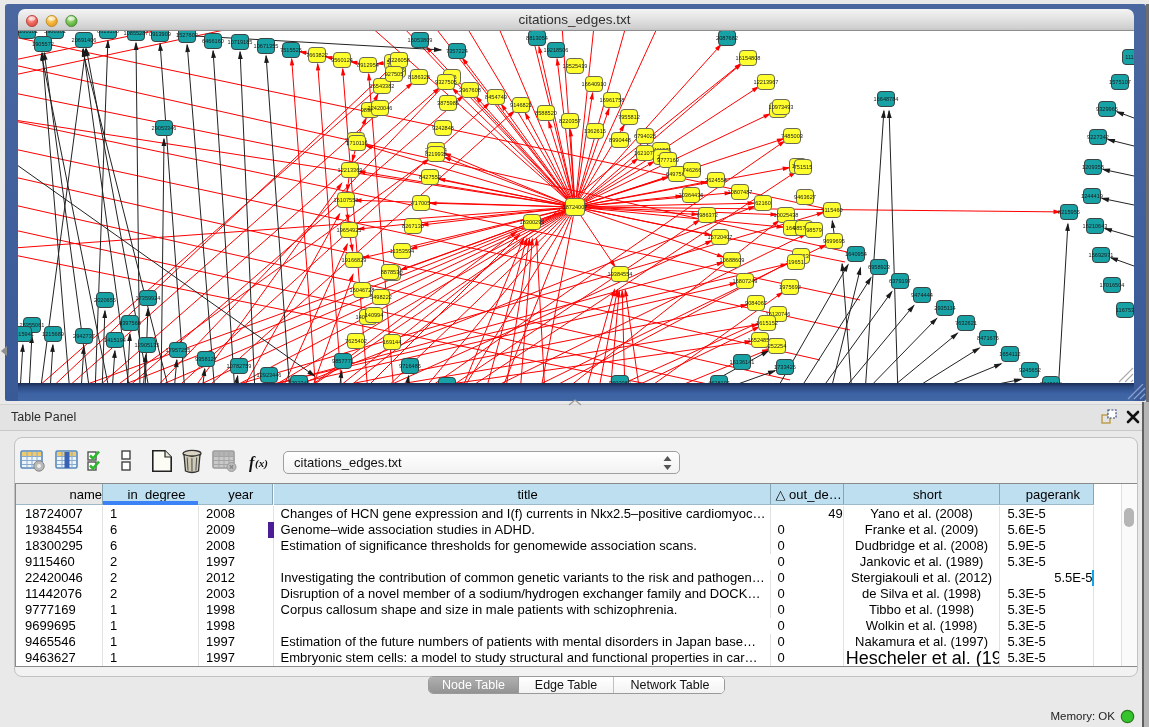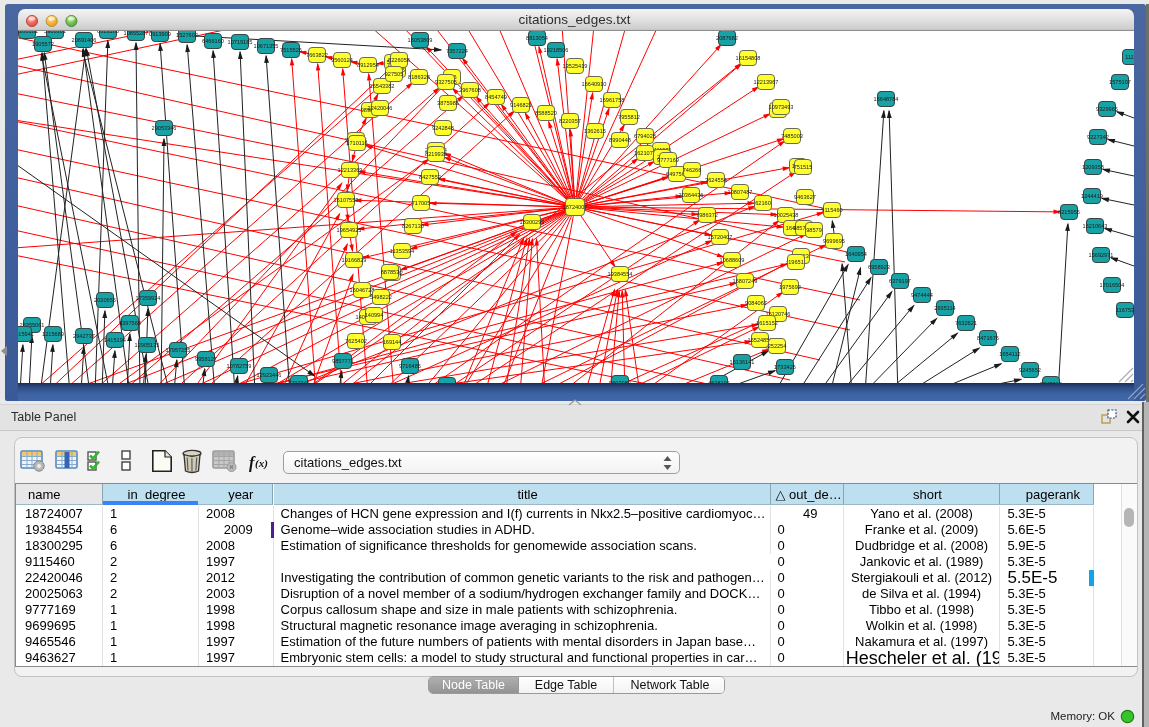--- a/index.html
+++ b/index.html
@@ -796,37 +796,37 @@
     <div class="abs" style="left:283px;top:451px;width:397px;height:23px;box-sizing:border-box;
  background:linear-gradient(180deg,#ffffff 0%,#f2f2f2 100%);border:1px solid #9f9f9f;border-radius:5px;
  font-size:13px;line-height:21px;padding-left:10px;color:#111;">citations_edges.txt
  <svg style="position:absolute;right:7px;top:4px" width="9" height="14">
   <path d="M4.5 0 L8.5 5 H0.5 Z" fill="#555"></path>
         <path d="M4.5 14 L8.5 9 H0.5 Z" fill="#555"></path>
  </svg></div>
 
 <div class="abs" style="left:15px;top:483px;width:1122px;height:184px;background:#fff;
  border:1px solid #8a8a8a;box-sizing:border-box;"></div>
-<div style="position:absolute;left:16.0px;top:484px;width:87.0px;height:21px;background:#e7e7e7;border-right:1px solid #87a5b4;border-bottom:1px solid #9db8c6;box-sizing:border-box;text-align:left;line-height:21px;font-size:13px;padding-left:12px;overflow:hidden;white-space:nowrap">name</div>
+<div style="position:absolute;left:16.0px;top:484px;width:87.0px;height:21px;background:#e7e7e7;border-right:1px solid #87a5b4;border-bottom:1px solid #9db8c6;box-sizing:border-box;text-align:right;line-height:21px;font-size:13px;padding-left:12px;overflow:hidden;white-space:nowrap">name</div>
     <div style="position:absolute;left:103.0px;top:484px;width:96.0px;height:21px;background:#bedff0;border-right:1px solid #87a5b4;border-bottom:4px solid #3b82f6;box-sizing:border-box;text-align:center;line-height:21px;font-size:13px;padding-left:12px;overflow:hidden;white-space:nowrap">in_degree</div>
     <div style="position:absolute;left:198px;top:484px;width:74.6px;height:21px;background:#bedff0;border-right:1px solid #87a5b4;border-bottom:1px solid #9db8c6;box-sizing:border-box;text-align:center;line-height:21px;font-size:13px;padding-left:12px;overflow:hidden;white-space:nowrap">year</div>
     <div style="position:absolute;left:273.6px;top:484px;width:497.0px;height:21px;background:#bedff0;border-right:1px solid #87a5b4;border-bottom:1px solid #9db8c6;box-sizing:border-box;text-align:center;line-height:21px;font-size:13px;padding-left:12px;overflow:hidden;white-space:nowrap">title</div>
     <div style="position:absolute;left:770.6px;top:484px;width:73.1px;height:21px;background:#bedff0;border-right:1px solid #87a5b4;border-bottom:1px solid #9db8c6;box-sizing:border-box;text-align:center;line-height:21px;font-size:13px;padding-left:4px;overflow:hidden;white-space:nowrap">△ out_de…</div>
     <div style="position:absolute;left:843.7px;top:484px;width:156.7px;height:21px;background:#bedff0;border-right:1px solid #87a5b4;border-bottom:1px solid #9db8c6;box-sizing:border-box;text-align:center;line-height:21px;font-size:13px;padding-left:12px;overflow:hidden;white-space:nowrap">short</div>
     <div style="position:absolute;left:1000.4px;top:484px;width:94.1px;height:21px;background:#bedff0;border-right:1px solid #87a5b4;border-bottom:1px solid #9db8c6;box-sizing:border-box;text-align:center;line-height:21px;font-size:13px;padding-left:12px;overflow:hidden;white-space:nowrap">pagerank</div>
     <div style="position:absolute;left:16.0px;top:506px;width:87.0px;height:16px;box-sizing:border-box;text-align:left;padding-left:9px;line-height:16px;font-size:13px;overflow:hidden;white-space:nowrap;border-right:1px solid #e2e2e2">18724007</div>
     <div style="position:absolute;left:103.0px;top:506px;width:96.0px;height:16px;box-sizing:border-box;text-align:left;padding-left:7px;line-height:16px;font-size:13px;overflow:hidden;white-space:nowrap;border-right:1px solid #e2e2e2">1</div>
     <div style="position:absolute;left:199.0px;top:506px;width:74.6px;height:16px;box-sizing:border-box;text-align:left;padding-left:7px;line-height:16px;font-size:13px;overflow:hidden;white-space:nowrap;border-right:1px solid #e2e2e2">2008</div>
     <div style="position:absolute;left:273.6px;top:506px;width:497.0px;height:16px;box-sizing:border-box;text-align:left;padding-left:7px;line-height:16px;font-size:13px;overflow:hidden;white-space:nowrap;border-right:1px solid #e2e2e2">Changes of HCN gene expression and I(f) currents in Nkx2.5–positive cardiomyoc…</div>
-    <div style="position:absolute;left:770.6px;top:506px;width:73.1px;height:16px;box-sizing:border-box;text-align:center;padding-left:7px;line-height:16px;font-size:13px;overflow:hidden;white-space:nowrap;border-right:1px solid #e2e2e2">49</div>
+    <div style="position:absolute;left:770.6px;top:506px;width:73.1px;height:16px;box-sizing:border-box;text-align:right;padding-left:7px;line-height:16px;font-size:13px;overflow:hidden;white-space:nowrap;border-right:1px solid #e2e2e2">49</div>
     <div style="position:absolute;left:843.7px;top:506px;width:156.7px;height:16px;box-sizing:border-box;text-align:center;padding:0 2px;line-height:16px;font-size:13px;overflow:hidden;white-space:nowrap;border-right:1px solid #e2e2e2">Yano et al. (2008)</div>
     <div style="position:absolute;left:1000.4px;top:506px;width:94.1px;height:16px;box-sizing:border-box;text-align:left;padding-left:7px;line-height:16px;font-size:13px;overflow:hidden;white-space:nowrap;border-right:1px solid #e2e2e2">5.3E-5</div>
     <div style="position:absolute;left:16.0px;top:522px;width:87.0px;height:16px;box-sizing:border-box;text-align:left;padding-left:9px;line-height:16px;font-size:13px;overflow:hidden;white-space:nowrap;border-right:1px solid #e2e2e2">19384554</div>
     <div style="position:absolute;left:103.0px;top:522px;width:96.0px;height:16px;box-sizing:border-box;text-align:left;padding-left:7px;line-height:16px;font-size:13px;overflow:hidden;white-space:nowrap;border-right:1px solid #e2e2e2">6</div>
-    <div style="position:absolute;left:199.0px;top:522px;width:74.6px;height:16px;box-sizing:border-box;text-align:center;padding-left:7px;line-height:16px;font-size:13px;overflow:hidden;white-space:nowrap;border-right:3px solid #4c1d95">2009</div>
+    <div style="position:absolute;left:199.0px;top:522px;width:74.6px;height:16px;box-sizing:border-box;text-align:left;padding-left:7px;line-height:16px;font-size:13px;overflow:hidden;white-space:nowrap;border-right:6px solid #4c1d95">2009</div>
     <div style="position:absolute;left:273.6px;top:522px;width:497.0px;height:16px;box-sizing:border-box;text-align:left;padding-left:7px;line-height:16px;font-size:13px;overflow:hidden;white-space:nowrap;border-right:1px solid #e2e2e2">Genome–wide association studies in ADHD.</div>
     <div style="position:absolute;left:770.6px;top:522px;width:73.1px;height:16px;box-sizing:border-box;text-align:left;padding-left:7px;line-height:16px;font-size:13px;overflow:hidden;white-space:nowrap;border-right:1px solid #e2e2e2">0</div>
     <div style="position:absolute;left:843.7px;top:522px;width:156.7px;height:16px;box-sizing:border-box;text-align:center;padding:0 2px;line-height:16px;font-size:13px;overflow:hidden;white-space:nowrap;border-right:1px solid #e2e2e2">Franke et al. (2009)</div>
     <div style="position:absolute;left:1000.4px;top:522px;width:94.1px;height:16px;box-sizing:border-box;text-align:left;padding-left:7px;line-height:16px;font-size:13px;overflow:hidden;white-space:nowrap;border-right:1px solid #e2e2e2">5.6E-5</div>
     <div style="position:absolute;left:16.0px;top:538px;width:87.0px;height:16px;box-sizing:border-box;text-align:left;padding-left:9px;line-height:16px;font-size:13px;overflow:hidden;white-space:nowrap;border-right:1px solid #e2e2e2">18300295</div>
     <div style="position:absolute;left:103.0px;top:538px;width:96.0px;height:16px;box-sizing:border-box;text-align:left;padding-left:7px;line-height:16px;font-size:13px;overflow:hidden;white-space:nowrap;border-right:1px solid #e2e2e2">6</div>
     <div style="position:absolute;left:199.0px;top:538px;width:74.6px;height:16px;box-sizing:border-box;text-align:left;padding-left:7px;line-height:16px;font-size:13px;overflow:hidden;white-space:nowrap;border-right:1px solid #e2e2e2">2008</div>
     <div style="position:absolute;left:273.6px;top:538px;width:497.0px;height:16px;box-sizing:border-box;text-align:left;padding-left:7px;line-height:16px;font-size:13px;overflow:hidden;white-space:nowrap;border-right:1px solid #e2e2e2">Estimation of significance thresholds for genomewide association scans.</div>
     <div style="position:absolute;left:770.6px;top:538px;width:73.1px;height:16px;box-sizing:border-box;text-align:left;padding-left:7px;line-height:16px;font-size:13px;overflow:hidden;white-space:nowrap;border-right:1px solid #e2e2e2">0</div>
     <div style="position:absolute;left:843.7px;top:538px;width:156.7px;height:16px;box-sizing:border-box;text-align:center;padding:0 2px;line-height:16px;font-size:13px;overflow:hidden;white-space:nowrap;border-right:1px solid #e2e2e2">Dudbridge et al. (2008)</div>
@@ -836,39 +836,38 @@
     <div style="position:absolute;left:199.0px;top:554px;width:74.6px;height:16px;box-sizing:border-box;text-align:left;padding-left:7px;line-height:16px;font-size:13px;overflow:hidden;white-space:nowrap;border-right:1px solid #e2e2e2">1997</div>
     <div style="position:absolute;left:770.6px;top:554px;width:73.1px;height:16px;box-sizing:border-box;text-align:left;padding-left:7px;line-height:16px;font-size:13px;overflow:hidden;white-space:nowrap;border-right:1px solid #e2e2e2">0</div>
     <div style="position:absolute;left:843.7px;top:554px;width:156.7px;height:16px;box-sizing:border-box;text-align:center;padding:0 2px;line-height:16px;font-size:13px;overflow:hidden;white-space:nowrap;border-right:1px solid #e2e2e2">Jankovic et al. (1989)</div>
     <div style="position:absolute;left:1000.4px;top:554px;width:94.1px;height:16px;box-sizing:border-box;text-align:left;padding-left:7px;line-height:16px;font-size:13px;overflow:hidden;white-space:nowrap;border-right:1px solid #e2e2e2">5.3E-5</div>
     <div style="position:absolute;left:16.0px;top:570px;width:87.0px;height:16px;box-sizing:border-box;text-align:left;padding-left:9px;line-height:16px;font-size:13px;overflow:hidden;white-space:nowrap;border-right:1px solid #e2e2e2">22420046</div>
     <div style="position:absolute;left:103.0px;top:570px;width:96.0px;height:16px;box-sizing:border-box;text-align:left;padding-left:7px;line-height:16px;font-size:13px;overflow:hidden;white-space:nowrap;border-right:1px solid #e2e2e2">2</div>
     <div style="position:absolute;left:199.0px;top:570px;width:74.6px;height:16px;box-sizing:border-box;text-align:left;padding-left:7px;line-height:16px;font-size:13px;overflow:hidden;white-space:nowrap;border-right:1px solid #e2e2e2">2012</div>
     <div style="position:absolute;left:273.6px;top:570px;width:497.0px;height:16px;box-sizing:border-box;text-align:left;padding-left:7px;line-height:16px;font-size:13px;overflow:hidden;white-space:nowrap;border-right:1px solid #e2e2e2">Investigating the contribution of common genetic variants to the risk and pathogen…</div>
     <div style="position:absolute;left:770.6px;top:570px;width:73.1px;height:16px;box-sizing:border-box;text-align:left;padding-left:7px;line-height:16px;font-size:13px;overflow:hidden;white-space:nowrap;border-right:1px solid #e2e2e2">0</div>
     <div style="position:absolute;left:843.7px;top:570px;width:156.7px;height:16px;box-sizing:border-box;text-align:center;padding:0 2px;line-height:16px;font-size:13px;overflow:hidden;white-space:nowrap;border-right:1px solid #e2e2e2">Stergiakouli et al. (2012)</div>
-    <div style="position:absolute;left:1000.4px;top:570px;width:94.1px;height:16px;box-sizing:border-box;text-align:left;padding-left:7px;line-height:16px;font-size:17px;overflow:hidden;white-space:nowrap;border-right:5px solid #0ea5e9">5.5E-5</div>
-    <div style="position:absolute;left:16.0px;top:586px;width:87.0px;height:16px;box-sizing:border-box;text-align:left;padding-left:9px;line-height:16px;font-size:13px;overflow:hidden;white-space:nowrap;border-right:1px solid #e2e2e2">20025063</div>
+    <div style="position:absolute;left:1000.4px;top:570px;width:94.1px;height:16px;box-sizing:border-box;text-align:right;padding-left:7px;line-height:16px;font-size:13px;overflow:hidden;white-space:nowrap;border-right:2px solid #0ea5e9">5.5E-5</div>
+    <div style="position:absolute;left:16.0px;top:586px;width:87.0px;height:16px;box-sizing:border-box;text-align:left;padding-left:9px;line-height:16px;font-size:13px;overflow:hidden;white-space:nowrap;border-right:1px solid #e2e2e2">11442076</div>
     <div style="position:absolute;left:103.0px;top:586px;width:96.0px;height:16px;box-sizing:border-box;text-align:left;padding-left:7px;line-height:16px;font-size:13px;overflow:hidden;white-space:nowrap;border-right:1px solid #e2e2e2">2</div>
     <div style="position:absolute;left:199.0px;top:586px;width:74.6px;height:16px;box-sizing:border-box;text-align:left;padding-left:7px;line-height:16px;font-size:13px;overflow:hidden;white-space:nowrap;border-right:1px solid #e2e2e2">2003</div>
     <div style="position:absolute;left:273.6px;top:586px;width:497.0px;height:16px;box-sizing:border-box;text-align:left;padding-left:7px;line-height:16px;font-size:13px;overflow:hidden;white-space:nowrap;border-right:1px solid #e2e2e2">Disruption of a novel member of a sodium/hydrogen exchanger family and DOCK…</div>
     <div style="position:absolute;left:770.6px;top:586px;width:73.1px;height:16px;box-sizing:border-box;text-align:left;padding-left:7px;line-height:16px;font-size:13px;overflow:hidden;white-space:nowrap;border-right:1px solid #e2e2e2">0</div>
-    <div style="position:absolute;left:843.7px;top:586px;width:156.7px;height:16px;box-sizing:border-box;text-align:center;padding:0 2px;line-height:16px;font-size:13px;overflow:hidden;white-space:nowrap;border-right:1px solid #e2e2e2">de Silva et al. (1994)</div>
+    <div style="position:absolute;left:843.7px;top:586px;width:156.7px;height:16px;box-sizing:border-box;text-align:center;padding:0 2px;line-height:16px;font-size:13px;overflow:hidden;white-space:nowrap;border-right:1px solid #e2e2e2">de Silva et al. (1998)</div>
     <div style="position:absolute;left:1000.4px;top:586px;width:94.1px;height:16px;box-sizing:border-box;text-align:left;padding-left:7px;line-height:16px;font-size:13px;overflow:hidden;white-space:nowrap;border-right:1px solid #e2e2e2">5.3E-5</div>
     <div style="position:absolute;left:16.0px;top:602px;width:87.0px;height:16px;box-sizing:border-box;text-align:left;padding-left:9px;line-height:16px;font-size:13px;overflow:hidden;white-space:nowrap;border-right:1px solid #e2e2e2">9777169</div>
     <div style="position:absolute;left:103.0px;top:602px;width:96.0px;height:16px;box-sizing:border-box;text-align:left;padding-left:7px;line-height:16px;font-size:13px;overflow:hidden;white-space:nowrap;border-right:1px solid #e2e2e2">1</div>
     <div style="position:absolute;left:199.0px;top:602px;width:74.6px;height:16px;box-sizing:border-box;text-align:left;padding-left:7px;line-height:16px;font-size:13px;overflow:hidden;white-space:nowrap;border-right:1px solid #e2e2e2">1998</div>
     <div style="position:absolute;left:273.6px;top:602px;width:497.0px;height:16px;box-sizing:border-box;text-align:left;padding-left:7px;line-height:16px;font-size:13px;overflow:hidden;white-space:nowrap;border-right:1px solid #e2e2e2">Corpus callosum shape and size in male patients with schizophrenia.</div>
     <div style="position:absolute;left:770.6px;top:602px;width:73.1px;height:16px;box-sizing:border-box;text-align:left;padding-left:7px;line-height:16px;font-size:13px;overflow:hidden;white-space:nowrap;border-right:1px solid #e2e2e2">0</div>
     <div style="position:absolute;left:843.7px;top:602px;width:156.7px;height:16px;box-sizing:border-box;text-align:center;padding:0 2px;line-height:16px;font-size:13px;overflow:hidden;white-space:nowrap;border-right:1px solid #e2e2e2">Tibbo et al. (1998)</div>
     <div style="position:absolute;left:1000.4px;top:602px;width:94.1px;height:16px;box-sizing:border-box;text-align:left;padding-left:7px;line-height:16px;font-size:13px;overflow:hidden;white-space:nowrap;border-right:1px solid #e2e2e2">5.3E-5</div>
     <div style="position:absolute;left:16.0px;top:618px;width:87.0px;height:16px;box-sizing:border-box;text-align:left;padding-left:9px;line-height:16px;font-size:13px;overflow:hidden;white-space:nowrap;border-right:1px solid #e2e2e2">9699695</div>
     <div style="position:absolute;left:103.0px;top:618px;width:96.0px;height:16px;box-sizing:border-box;text-align:left;padding-left:7px;line-height:16px;font-size:13px;overflow:hidden;white-space:nowrap;border-right:1px solid #e2e2e2">1</div>
     <div style="position:absolute;left:199.0px;top:618px;width:74.6px;height:16px;box-sizing:border-box;text-align:left;padding-left:7px;line-height:16px;font-size:13px;overflow:hidden;white-space:nowrap;border-right:1px solid #e2e2e2">1998</div>
-    <div style="position:absolute;left:273.6px;top:618px;width:497.0px;height:16px;box-sizing:border-box;text-align:left;padding-left:7px;line-height:16px;font-size:13px;overflow:hidden;white-space:nowrap;border-right:1px solid #e2e2e2">Structural magnetic resonance image averaging in schizophrenia.</div>
     <div style="position:absolute;left:770.6px;top:618px;width:73.1px;height:16px;box-sizing:border-box;text-align:left;padding-left:7px;line-height:16px;font-size:13px;overflow:hidden;white-space:nowrap;border-right:1px solid #e2e2e2">0</div>
     <div style="position:absolute;left:843.7px;top:618px;width:156.7px;height:16px;box-sizing:border-box;text-align:center;padding:0 2px;line-height:16px;font-size:13px;overflow:hidden;white-space:nowrap;border-right:1px solid #e2e2e2">Wolkin et al. (1998)</div>
     <div style="position:absolute;left:1000.4px;top:618px;width:94.1px;height:16px;box-sizing:border-box;text-align:left;padding-left:7px;line-height:16px;font-size:13px;overflow:hidden;white-space:nowrap;border-right:1px solid #e2e2e2">5.3E-5</div>
     <div style="position:absolute;left:16.0px;top:634px;width:87.0px;height:16px;box-sizing:border-box;text-align:left;padding-left:9px;line-height:16px;font-size:13px;overflow:hidden;white-space:nowrap;border-right:1px solid #e2e2e2">9465546</div>
     <div style="position:absolute;left:103.0px;top:634px;width:96.0px;height:16px;box-sizing:border-box;text-align:left;padding-left:7px;line-height:16px;font-size:13px;overflow:hidden;white-space:nowrap;border-right:1px solid #e2e2e2">1</div>
     <div style="position:absolute;left:199.0px;top:634px;width:74.6px;height:16px;box-sizing:border-box;text-align:left;padding-left:7px;line-height:16px;font-size:13px;overflow:hidden;white-space:nowrap;border-right:1px solid #e2e2e2">1997</div>
     <div style="position:absolute;left:273.6px;top:634px;width:497.0px;height:16px;box-sizing:border-box;text-align:left;padding-left:7px;line-height:16px;font-size:13px;overflow:hidden;white-space:nowrap;border-right:1px solid #e2e2e2">Estimation of the future numbers of patients with mental disorders in Japan base…</div>
     <div style="position:absolute;left:770.6px;top:634px;width:73.1px;height:16px;box-sizing:border-box;text-align:left;padding-left:7px;line-height:16px;font-size:13px;overflow:hidden;white-space:nowrap;border-right:1px solid #e2e2e2">0</div>
     <div style="position:absolute;left:843.7px;top:634px;width:156.7px;height:16px;box-sizing:border-box;text-align:center;padding:0 2px;line-height:16px;font-size:13px;overflow:hidden;white-space:nowrap;border-right:1px solid #e2e2e2">Nakamura et al. (1997)</div>
     <div style="position:absolute;left:1000.4px;top:634px;width:94.1px;height:16px;box-sizing:border-box;text-align:left;padding-left:7px;line-height:16px;font-size:13px;overflow:hidden;white-space:nowrap;border-right:1px solid #e2e2e2">5.3E-5</div>

